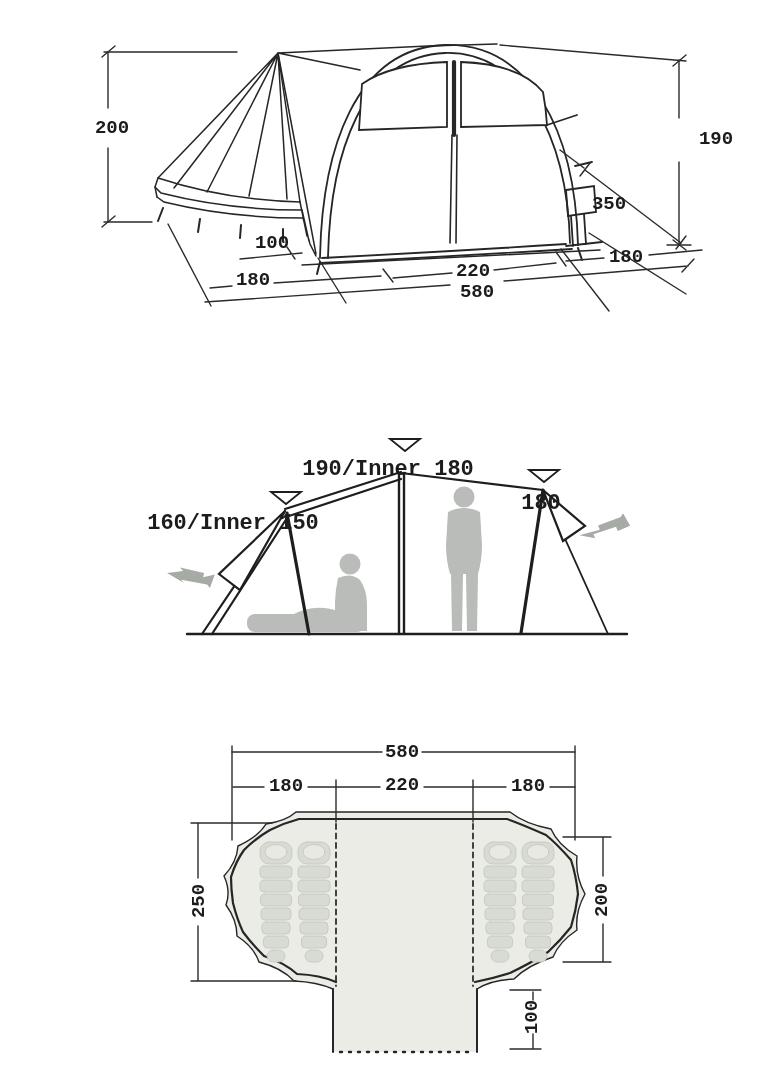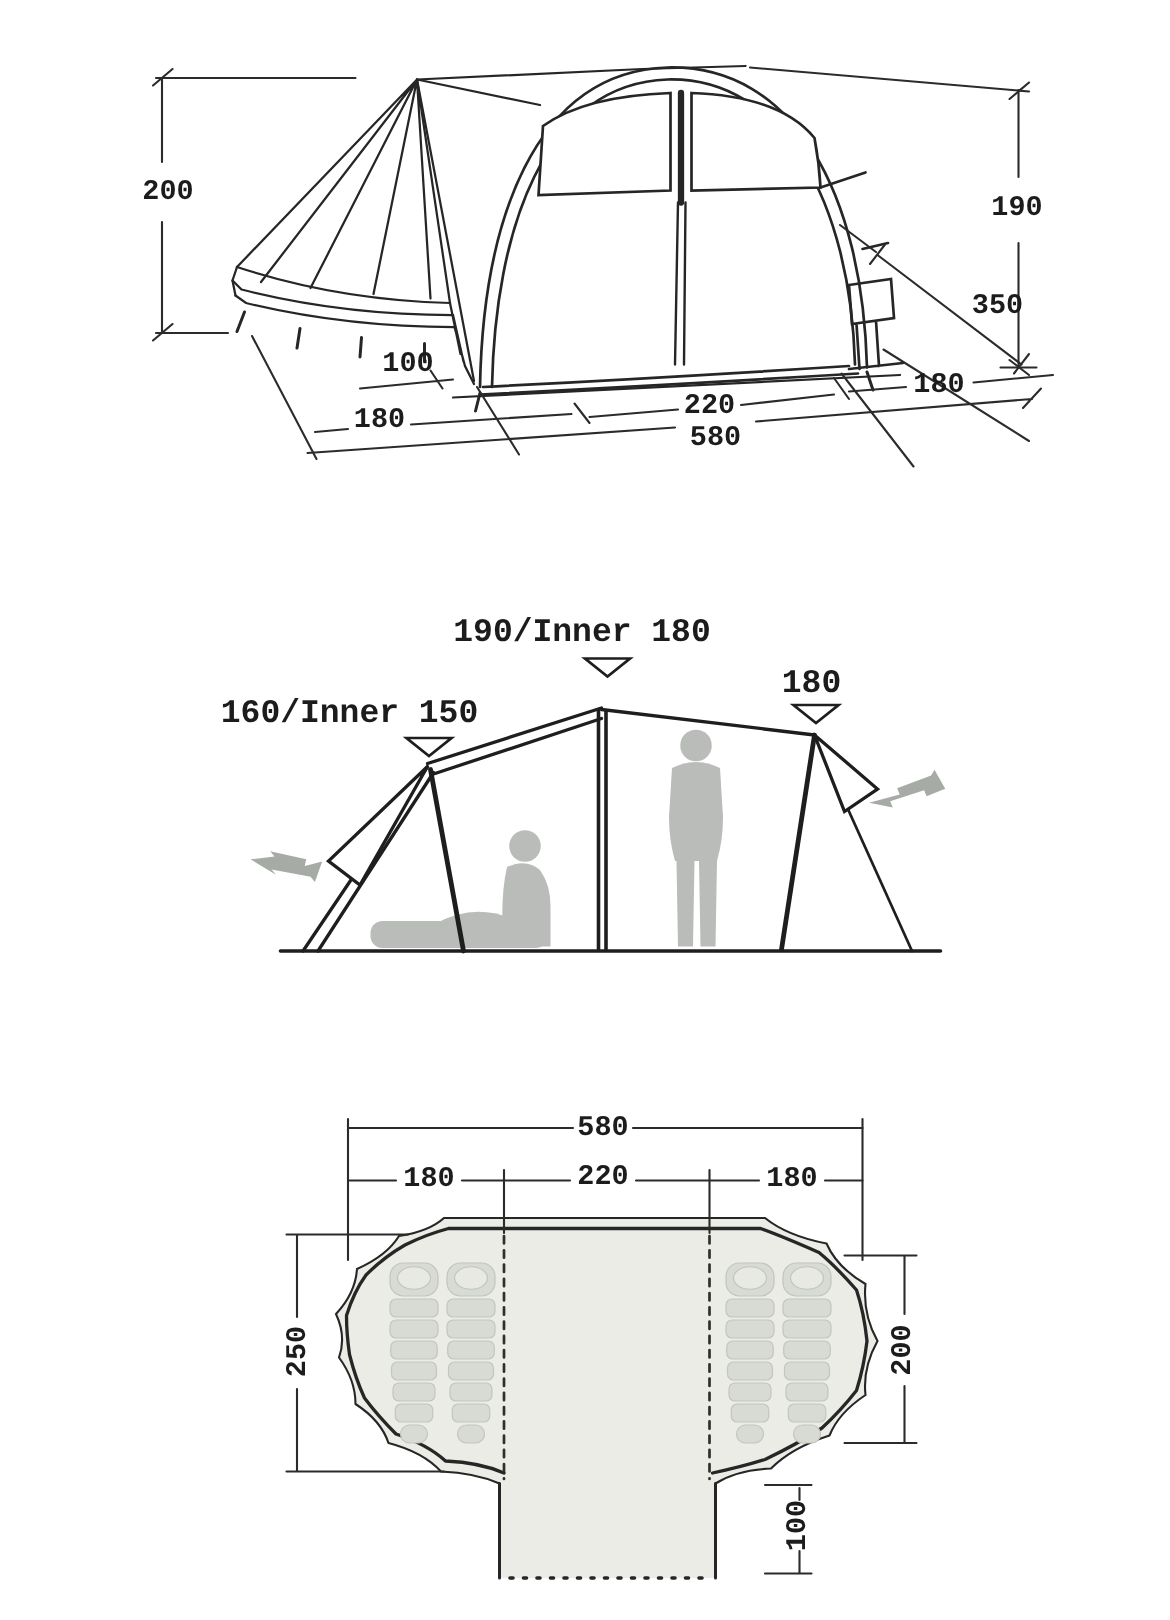--- a/index.html
+++ b/index.html
@@ -1,21 +1,21 @@
 <!DOCTYPE html>
 <html><head>
 <meta charset="utf-8">
 <style>
   html,body{margin:0;padding:0;background:#ffffff;}
   #stage{position:relative;width:780px;height:1080px;background:#ffffff;overflow:hidden;
          font-family:Liberation Mono, monospace;}
   #stage svg{position:absolute;left:0;top:0;}
   .lbl{position:absolute;font-weight:bold;font-size:19px;line-height:1;color:#1c1c1c;
        transform:translate(-50%,-50%);white-space:nowrap;}
-  .lbl.mid{font-size:22px;}
+  .lbl.mid{font-size:22px;margin-top:48px;}
   .lbl.rot{transform:translate(-50%,-50%) rotate(-90deg);}
 </style>
 </head>
 <body>
 
 <div id="stage">
 
 <svg width="780" height="1080" viewBox="0 0 780 1080">
 
   <g stroke="#262626" fill="none" stroke-width="1.4" stroke-linecap="round">
@@ -146,22 +146,22 @@
       <path d="M233,787 H264 M308,787 H380 M424,787 H506 M550,787 H575"></path>
       <path d="M336,780 V822 M473,780 V822"></path>
       <path d="M198,823 V878 M198,926 V981 M191,823 H272 M191,981 H296"></path>
       <path d="M603,837 V876 M603,924 V962 M563,837 H611 M563,962 H611"></path>
       <path d="M533,992 V1000 M533,1034 V1049 M510,990 H541 M510,1049 H541"></path>
     </g>
   </g>
 </svg>
 
 <div class="lbl" style="left:112px;top:128px">200</div>
-<div class="lbl" style="left:678px;top:139px">190</div>
-<div class="lbl" style="left:665px;top:204px">350</div>
+<div class="lbl" style="left:716px;top:139px">190</div>
+<div class="lbl" style="left:609px;top:204px">350</div>
 <div class="lbl" style="left:272px;top:243px">100</div>
 <div class="lbl" style="left:253px;top:280px">180</div>
 <div class="lbl" style="left:473px;top:271px">220</div>
 <div class="lbl" style="left:626px;top:257px">180</div>
 <div class="lbl" style="left:477px;top:292px">580</div>
 
 <div class="lbl mid" style="left:233px;top:476px">160/Inner 150</div>
 <div class="lbl mid" style="left:388px;top:422px">190/Inner 180</div>
 <div class="lbl mid" style="left:541px;top:456px">180</div>
 

